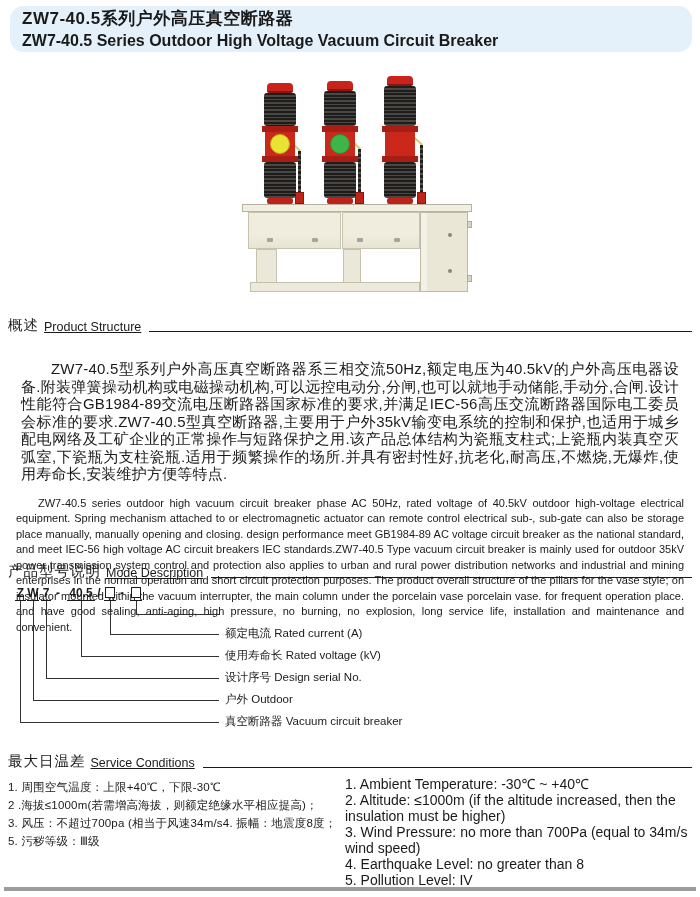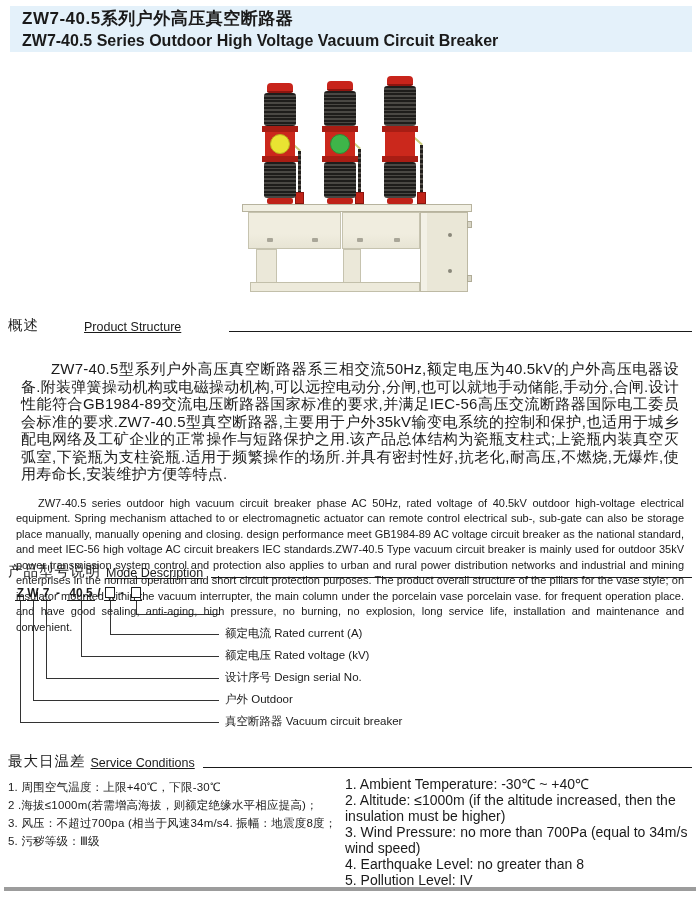--- a/index.html
+++ b/index.html
@@ -4,31 +4,31 @@
 <style>
   html,body { margin:0; padding:0; background:#ffffff; }
   .page {
     position:relative; width:700px; height:897px; background:#ffffff;
     font-family:"Liberation Sans", sans-serif; color:#1a1a1a; overflow:hidden;
   }
 
   
   .header {
     position:absolute; left:10px; top:6px; width:682px; height:46px;
-    background:#e4f1fa; box-sizing:border-box; padding:2px 0 0 12px;
+    background:#e4f1fa; box-sizing:border-box; padding:2px 0 0 12px;border-radius:14px;
   }
   .title-zh { font-size:17px; font-weight:bold; line-height:22px; letter-spacing:0.5px; }
   .title-en { font-size:16px; font-weight:bold; line-height:21px; }
 
   
   .sec-head { position:absolute; left:8px; right:8px; display:flex; align-items:flex-end; }
   .sec-head .zh { font-size:14.5px; letter-spacing:1px; white-space:nowrap; }
   .sec-head .en { font-size:12.5px; white-space:nowrap; margin-left:5px; padding-bottom:1px;text-decoration:underline; }
   .sec-head .rule { flex:1; border-bottom:1.5px solid #1a1a1a; margin:0 0 3px 8px; }
-  #sec-overview { top:316px;gap:40px; }
+  #sec-overview { top:316px; }
   #sec-model    { top:562px; }
   #sec-service  { top:752px; }
 
   
   #overview-body { position:absolute; left:8px; top:347px; width:684px; text-align:justify; }
   .para-zh { margin:13px; font-size:15px; line-height:17.5px; text-indent:2em; letter-spacing:0.2px; }
   .para-en { margin:8px; font-size:11px;  line-height:15.5px; text-indent:2em; }
 
   
   #model-diagram { position:absolute; inset:0; pointer-events:none; }
@@ -205,21 +205,21 @@
       <div class="code-part" style="left: 53px; width: 10px;">-</div>
       <div class="code-part u" style="left: 67px; width: 28px;">40.5</div>
       <div class="code-part" style="left: 95px; width: 8px;">/</div>
       <div class="code-part u" style="left: 104px; width: 12px;"><span class="code-box"></span></div>
       <div class="code-part" style="left: 117px; width: 10px;">-</div>
       <div class="code-part u" style="left: 130px; width: 12px;"><span class="code-box"></span></div>
       <div class="connector" style="left: 136px; top: 601px; width: 82px; height: 13px;"></div>
       <div class="connector" style="left: 110px; top: 601px; width: 108px; height: 33px;"></div>
       <div class="model-label" style="top: 625px;">额定电流 Rated current (A)</div>
       <div class="connector" style="left: 81px; top: 601px; width: 137px; height: 55px;"></div>
-      <div class="model-label" style="top: 647px;">额定电压 Rated voltage (kV)</div>
+      <div class="model-label" style="top: 647px;">使用寿命长 Rated voltage (kV)</div>
       <div class="connector" style="left: 46px; top: 601px; width: 172px; height: 77px;"></div>
       <div class="model-label" style="top: 669px;">设计序号 Design serial No.</div>
       <div class="connector" style="left: 33px; top: 601px; width: 185px; height: 99px;"></div>
       <div class="model-label" style="top: 691px;">户外 Outdoor</div>
       <div class="connector" style="left: 20px; top: 601px; width: 198px; height: 121px;"></div>
       <div class="model-label" style="top: 713px;">真空断路器 Vacuum circuit breaker</div>
     </div>
 
   <div class="sec-head" id="sec-service">
     <span class="zh">最大日温差</span>

